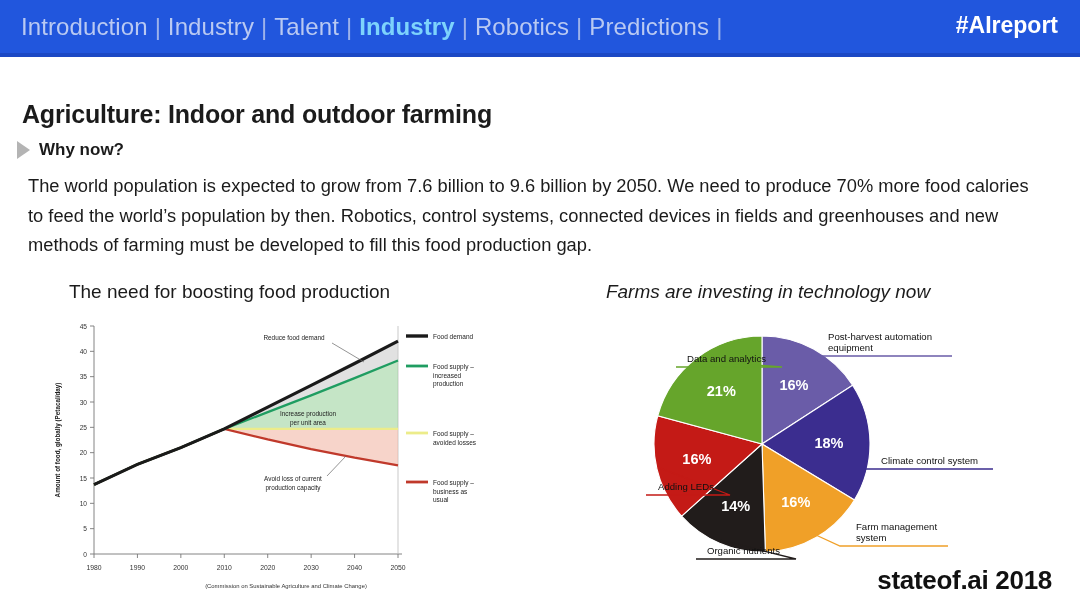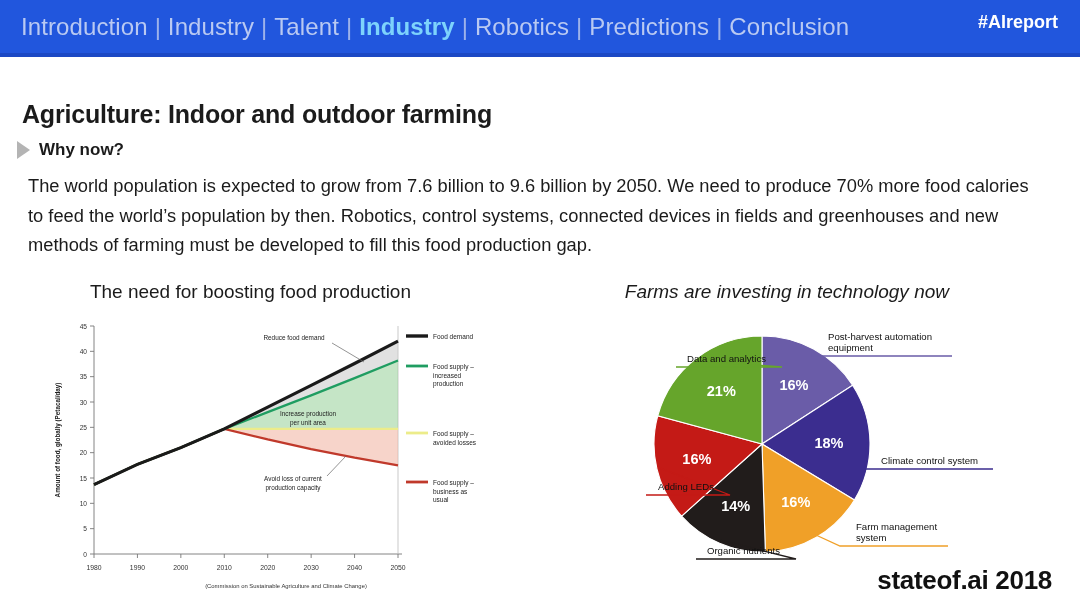--- a/index.html
+++ b/index.html
@@ -27,21 +27,21 @@
   }
   .nav-link {
     color: #b9c9f2;
     font-weight: 400;
     letter-spacing: 0.1px;
   }
   .nav-link.active { color: #7dd3fc; font-weight: bold; }
   .nav-sep { color: #9db2ea; margin: 0 7px; font-weight: 300; }
   #nav-hashtag {
     position: absolute; right: 22px; top: 12px;
-    color: #ffffff; font-weight: bold; font-size: 18px;
+    color: #ffffff; font-weight: bold; font-size: 23px;
   }
 
   
   #slide-title {
     position: absolute; left: 22px; top: 88px;
     font-size: 25px; font-weight: bold; color: #1b1b1b;
     letter-spacing: -0.2px;
     margin-top: 12px;
   }
 
@@ -67,21 +67,21 @@
     line-height: 1.62;
     color: #1b1b1b;
   }
 
   
   .panel-heading {
     position: absolute;
     font-size: 19px; color: #1b1b1b;
     padding-bottom: 21px;
     border-bottom: 2.5px solid #3d4fa1;
-    text-align: right;
+    text-align: center;
   }
   #left-heading  { left: 48px;  top: 281px; width: 363px; }
   #right-heading { left: 587px; top: 281px; width: 362px; font-style: italic; }
 
   
   #left-chart {
     position: absolute; left: 46px; top: 316px;
     width: 440px; height: 280px;
     background: #ffffff;
   }
@@ -111,21 +111,20 @@
       <span class="nav-link">Industry</span>
       <span class="nav-sep">|</span>
       <span class="nav-link">Talent</span>
       <span class="nav-sep">|</span>
       <span class="nav-link active">Industry</span>
       <span class="nav-sep">|</span>
       <span class="nav-link">Robotics</span>
       <span class="nav-sep">|</span>
       <span class="nav-link">Predictions</span>
       <span class="nav-sep">|</span>
-      <span class="nav-link">Conclusion</span>
     </div>
   <div id="nav-hashtag">#AIreport</div>
 </div>
 
 <div id="slide-title">Agriculture: Indoor and outdoor farming</div>
 
 <div id="why-now-row">
   <div id="why-now-bullet"></div>
   <div id="why-now-label">Why now?</div>
 </div>

